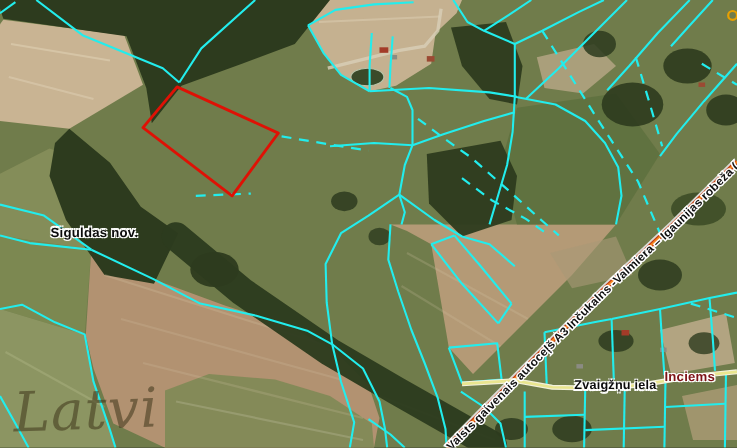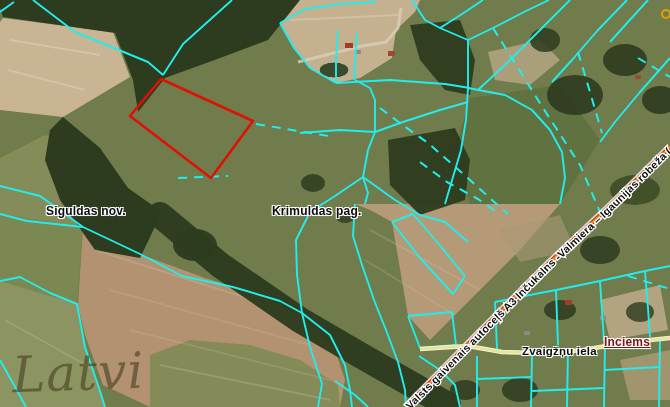--- a/index.html
+++ b/index.html
@@ -137,17 +137,16 @@
       <path d="M420 349 L 468 346 L 502 352 L 545 353 L 583 350 L 612 345 L 640 341 L 670 338" fill="none" stroke="#e9e58f" stroke-width="2.4"></path>
       <polygon points="161,79 253,121 211,178 130,116" fill="none" stroke="#df1105" stroke-width="2.6" stroke-linejoin="round"></polygon>
       <defs>
         <path id="roadPath" d="M406 407 L 480 332 L 548 264 L 612 204 L 670 147"></path>
       </defs>
       <text font-size="10.5" font-weight="bold" fill="#111" stroke="#fff" stroke-width="2.6" paint-order="stroke" font-family="&quot;Liberation Sans&quot;,sans-serif" dy="3" transform="translate(0,3)"><textPath xlink:href="#roadPath" startOffset="3" textLength="400" lengthAdjust="spacingAndGlyphs">Valsts galvenais autoceļš A3 Inčukalns -Valmiera – Igaunijas robeža (Valka)</textPath></text>
       <circle cx="666" cy="14" r="4" fill="none" stroke="#e8a000" stroke-width="2"></circle>
     </svg>
 
   <div class="place-label" id="lbl-municipality" style="left: 30px; top: 204px; margin-left: 16px;">Siguldas nov.</div>
-  <div class="place-label" id="lbl-parish" style="left: 272px; top: 204px;">Krimuldas pag.</div>
   <div class="place-label street" id="lbl-street" style="left: 522px; top: 345px;">Zvaigžņu iela</div>
-  <div class="place-label village" id="lbl-village" style="left: 604px; top: 335px; text-decoration: underline;">Inciems</div>
+  <div class="place-label village" id="lbl-village" style="left: 604px; top: 335px;">Inciems</div>
   <div id="watermark" style="left: 12px; top: 344px;">Latvi</div>
 </div>
 
 </body></html>

